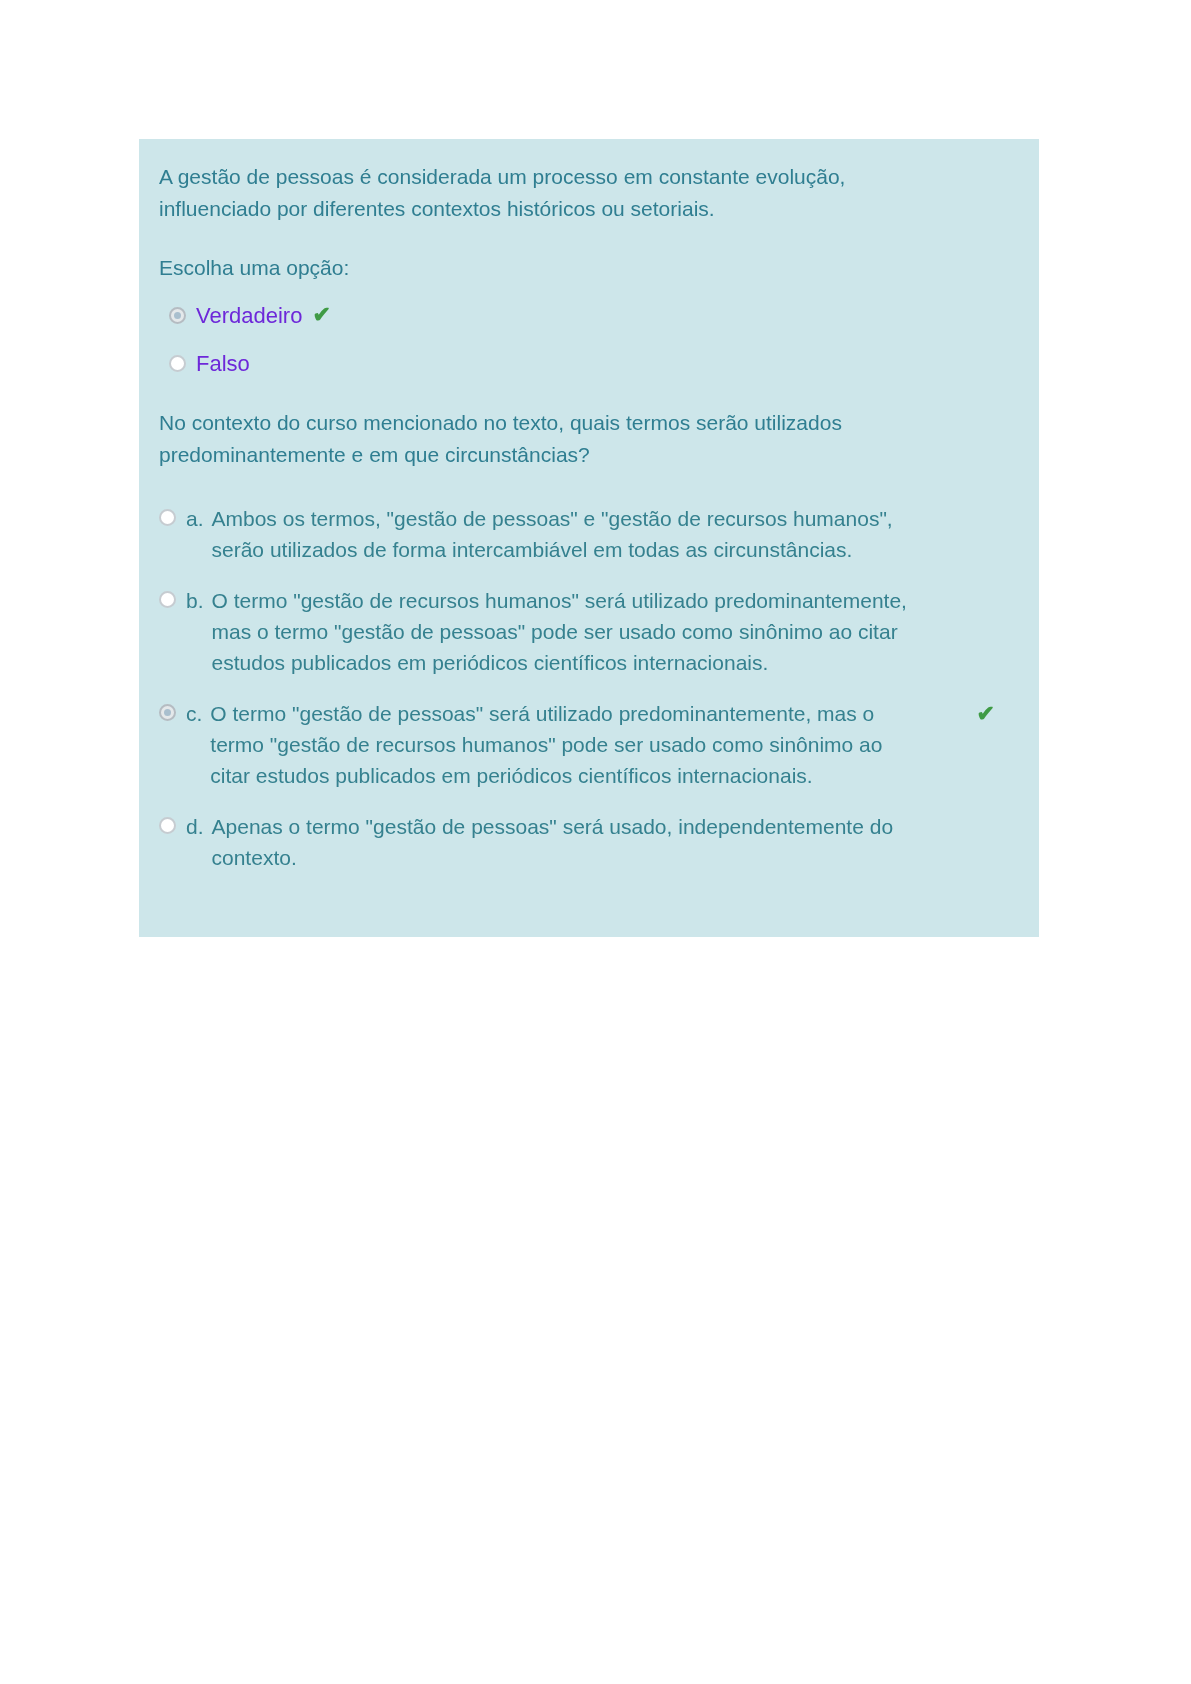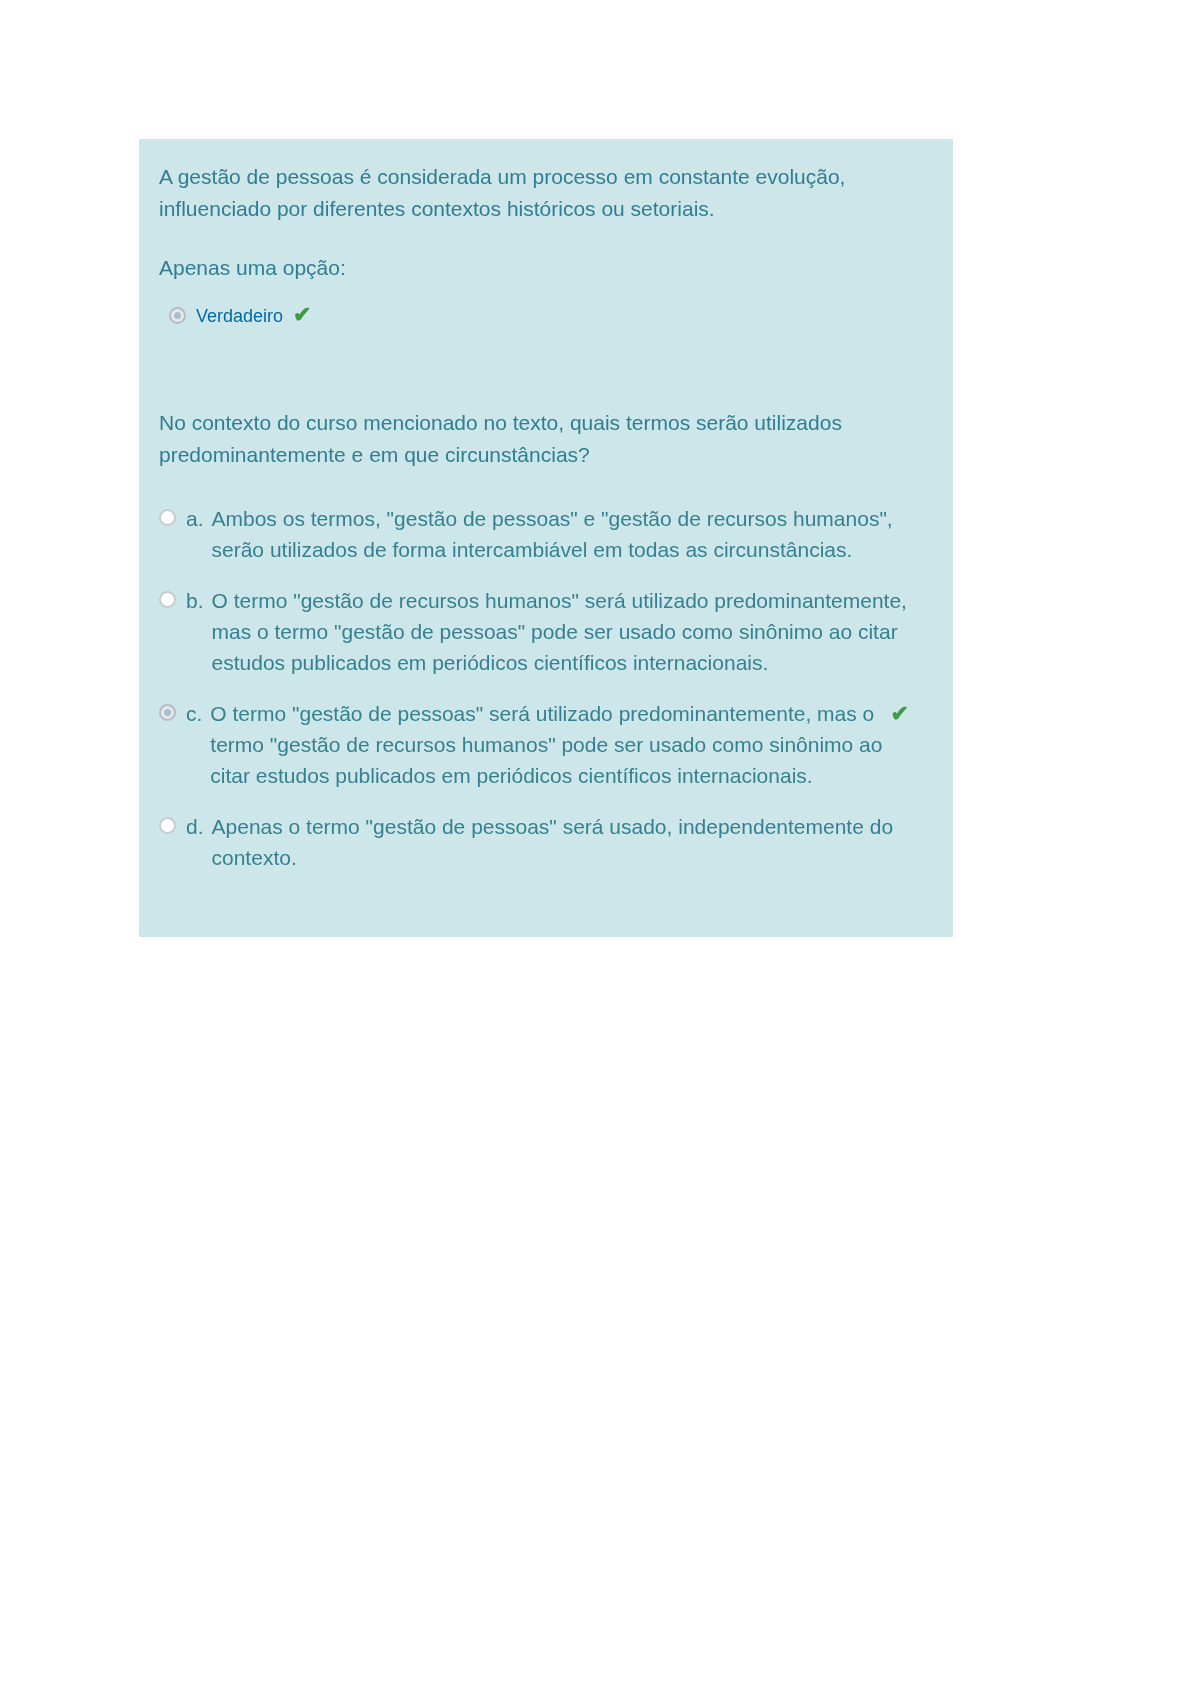--- a/index.html
+++ b/index.html
@@ -10,21 +10,21 @@
   body {
     width: 1191px;
     height: 1684px;
     position: relative;
     font-family: "Liberation Sans", sans-serif;
     color: #35818f;
   }
   .quiz-block {
     position: absolute;
     left: 139px;
-    width: 814px;
+    width: 900px;
     background: #cde6ea;
     box-sizing: border-box;
     padding: 22px 26px 20px 20px;
   }
   #question-block-1 { top: 139px; min-height: 251px; }
   #question-block-2 { top: 385px; min-height: 552px; }
 
   .question-text {
     font-size: 21px;
     line-height: 32px;
@@ -66,23 +66,23 @@
   }
   .radio.selected::after {
     content: "";
     position: absolute;
     left: 3px; top: 3px; right: 3px; bottom: 3px;
     border-radius: 50%;
     background: #a9bfce;
   }
 
   .opt-label {
-    font-size: 18px;
+    font-size: 22px;
     line-height: 30px;
-    color: #0369a1;
+    color: #6d28d9;
   }
 
   .check-icon {
     color: #3f9b45;
     font-size: 22px;
     font-weight: bold;
     line-height: 28px;
     margin-left: 10px;
   }
   .check-icon.right-aligned {
@@ -110,27 +110,31 @@
     color: #35818f;
     max-width: 700px;
   }
 </style>
 </head>
 <body>
 
 <div class="quiz-block" id="question-block-1">
   <div class="question-text">A gestão de pessoas é considerada um processo em constante evolução, influenciado por diferentes contextos históricos ou setoriais.</div>
 
-  <div class="choose-prompt">Apenas uma opção:</div>
+  <div class="choose-prompt">Escolha uma opção:</div>
 
   <div class="q1-opts">
     <div class="opt-row">
       <span class="radio selected"></span>
       <span class="opt-label">Verdadeiro</span>
       <span class="check-icon">✔</span>
+    </div>
+    <div class="opt-row">
+      <span class="radio"></span>
+      <span class="opt-label">Falso</span>
     </div>
   </div>
 </div>
 
 <div class="quiz-block" id="question-block-2">
   <div class="question-text">No contexto do curso mencionado no texto, quais termos serão utilizados predominantemente e em que circunstâncias?</div>
 
   <div class="q2-opts">
     <div class="opt-row">
       <span class="radio"></span>

